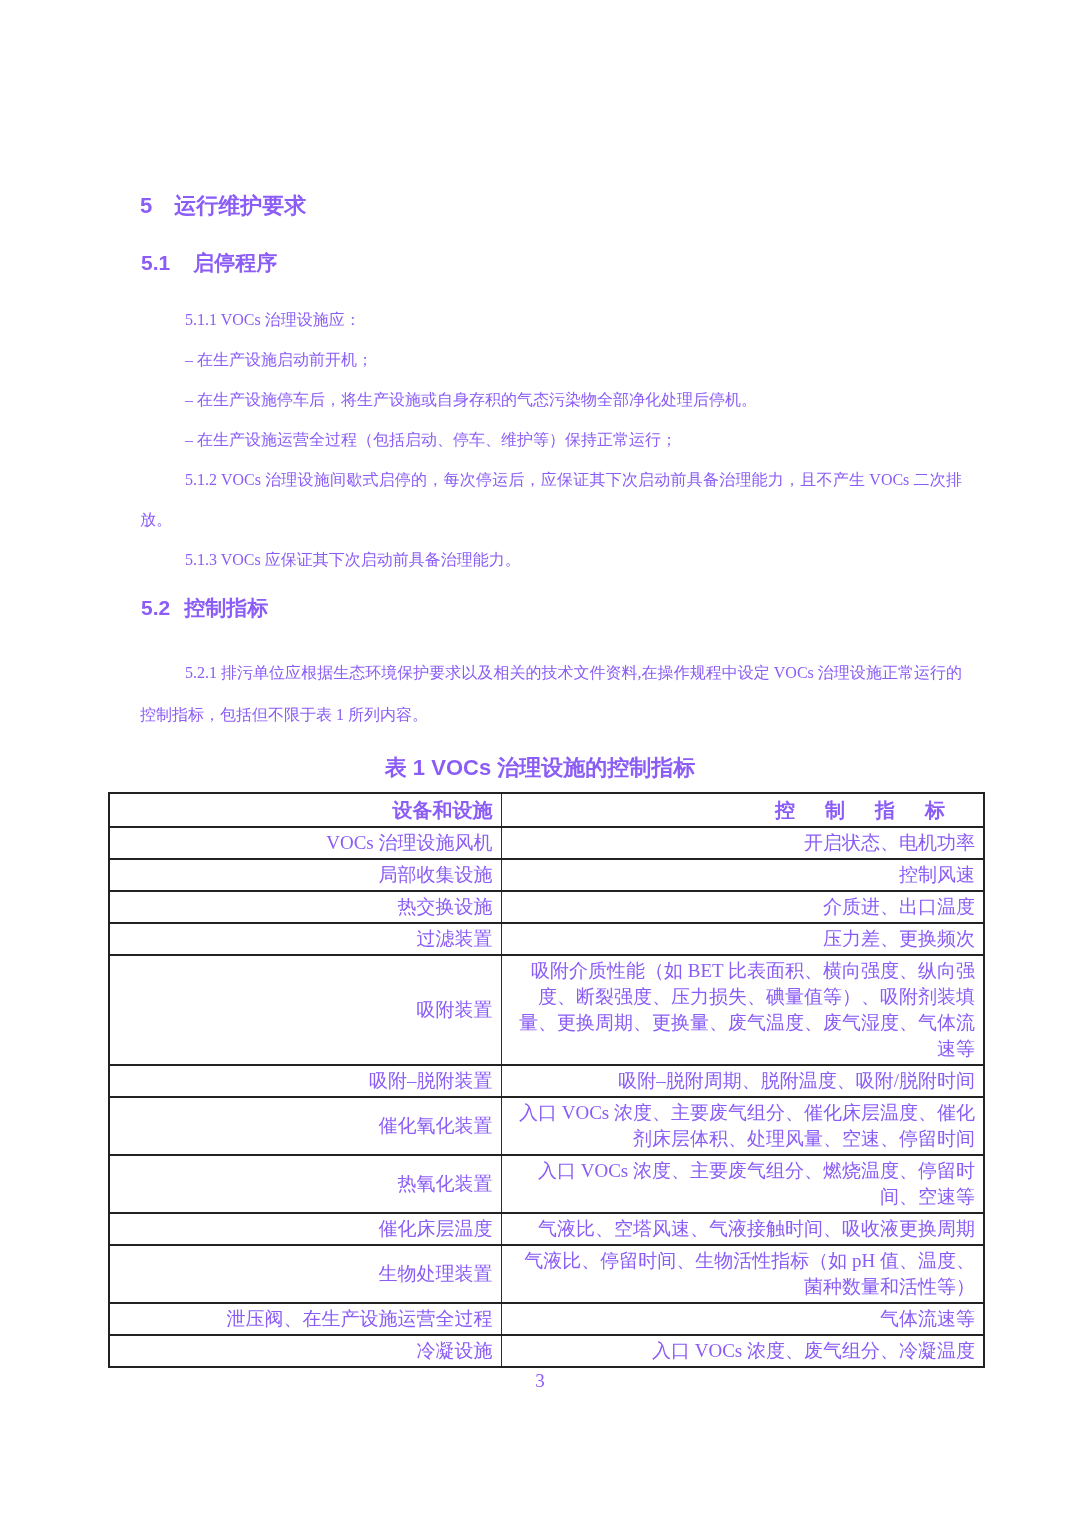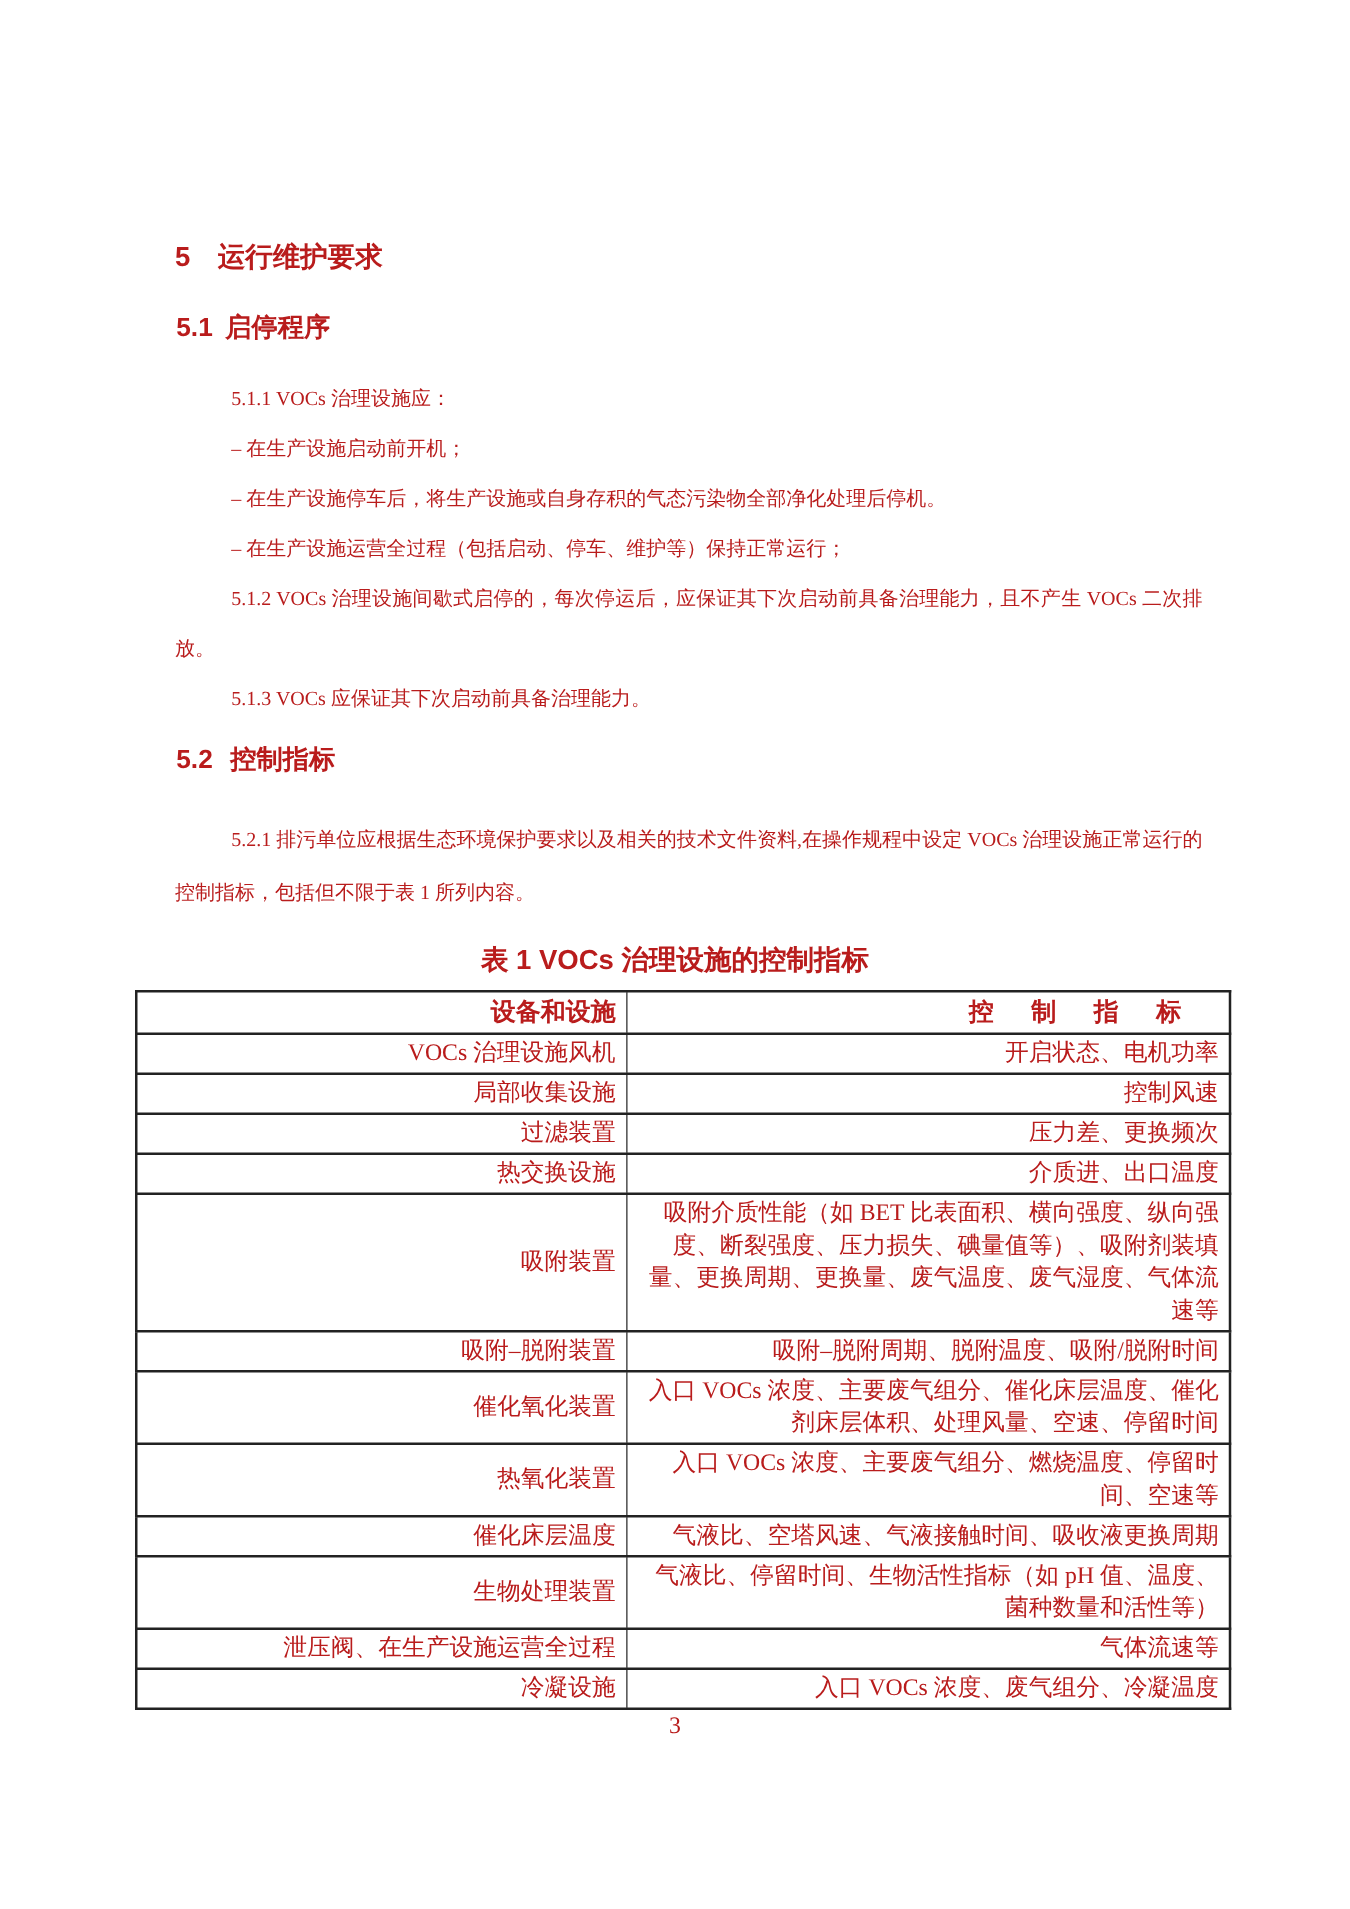--- a/index.html
+++ b/index.html
@@ -2,34 +2,34 @@
 <html><head>
 <meta charset="utf-8">
 <style>
   html,body{margin:0;padding:0;background:#9aa0a6;}
   .page{
     position:relative;
     width:1080px;height:1527px;
     background:#ffffff;
     margin:0 auto;
     font-family:"Liberation Serif","DejaVu Serif",serif;
-    color:#b91c1c;
+    color:#8b5cf6;
     overflow:hidden;
   }
   .abs{position:absolute;}
   .h-num{display:inline-block;}
   .heading{
     font-family:"Liberation Sans","DejaVu Sans",sans-serif;
     font-weight:bold;
     white-space:nowrap;
   }
   #h5{top:193px;left:140px;font-size:22px;line-height:26px;}
   #h5 .h-num{margin-right:22px;}
   #h51{top:250px;left:141px;font-size:21px;line-height:25px;}
-  #h51 .h-num{margin-right:10px;}
+  #h51 .h-num{margin-right:23px;}
   #h52{top:595px;left:141px;font-size:21px;line-height:25px;}
   #h52 .h-num{margin-right:14px;}
   .body-block{
     left:140px;width:822px;
     font-size:16px;line-height:40px;
     text-align:justify;
   }
   .indent{text-indent:45px;}
   #p511{top:300px;}
   #bullets{top:340px;}
@@ -123,26 +123,26 @@
       </tr>
       <tr>
         <td>VOCs 治理设施风机</td>
         <td>开启状态、电机功率</td>
       </tr>
       <tr>
         <td>局部收集设施</td>
         <td>控制风速</td>
       </tr>
       <tr>
+        <td>热交换设施</td>
+        <td>介质进、出口温度</td>
+      </tr>
+      <tr>
         <td>过滤装置</td>
         <td>压力差、更换频次</td>
-      </tr>
-      <tr>
-        <td>热交换设施</td>
-        <td>介质进、出口温度</td>
       </tr>
       <tr>
         <td>吸附装置</td>
         <td>吸附介质性能（如 BET 比表面积、横向强度、纵向强度、断裂强度、压力损失、碘量值等）、吸附剂装填量、更换周期、更换量、废气温度、废气湿度、气体流速等</td>
       </tr>
       <tr>
         <td>吸附–脱附装置</td>
         <td>吸附–脱附周期、脱附温度、吸附/脱附时间</td>
       </tr>
       <tr>

